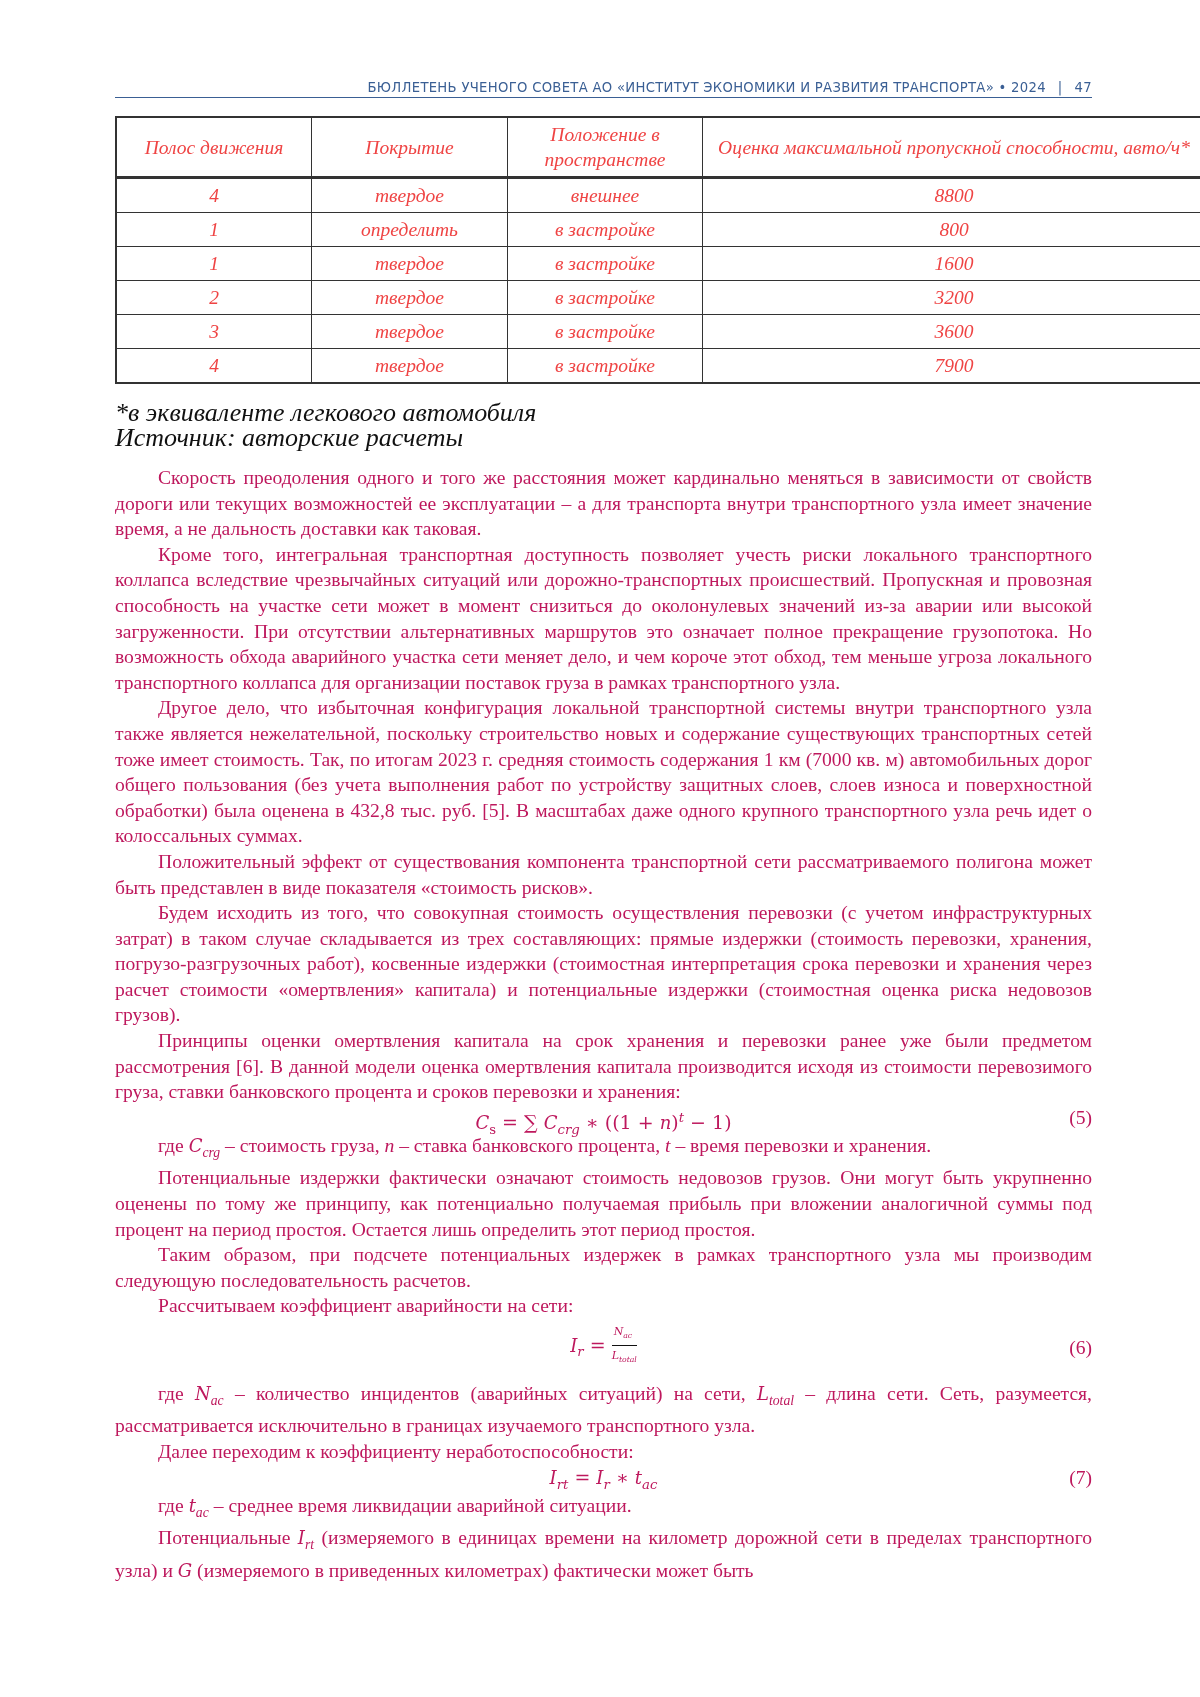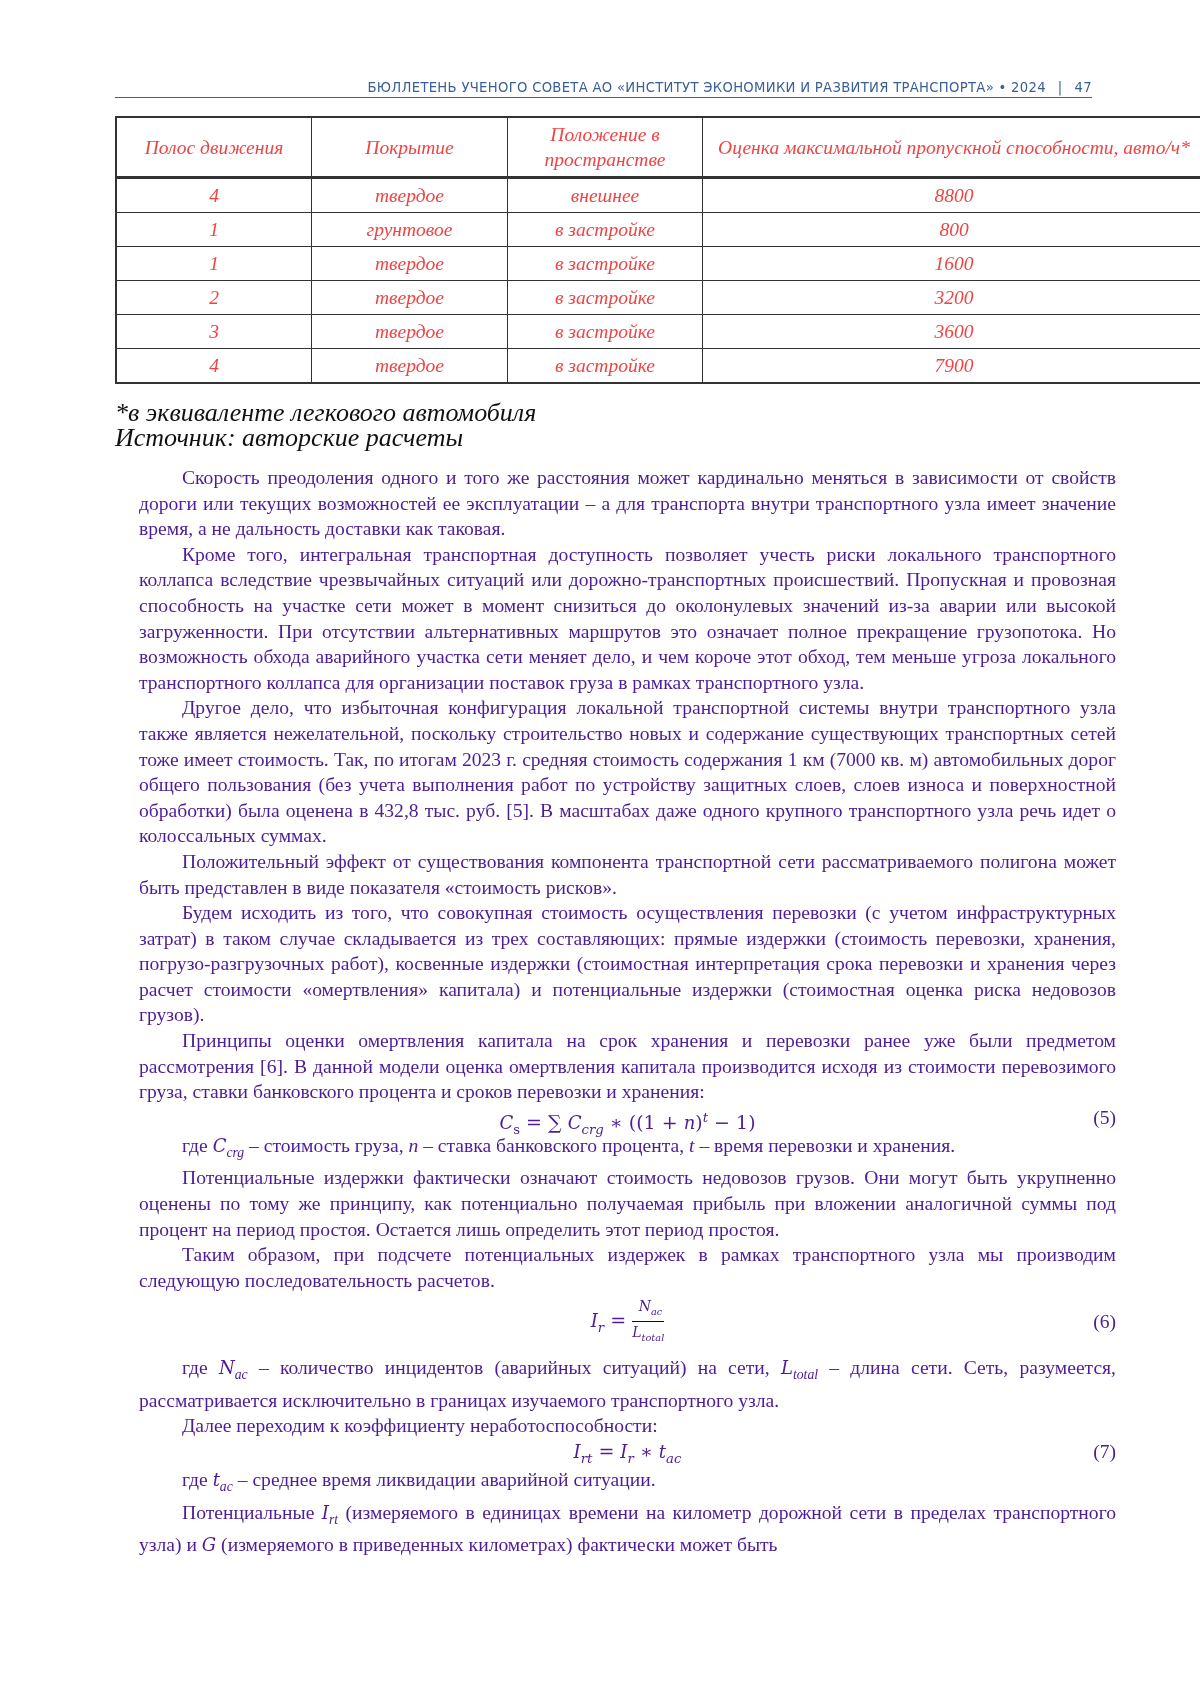--- a/index.html
+++ b/index.html
@@ -29,34 +29,34 @@
   .tbl thead tr { border-bottom: 3px solid #333; }
   .tbl td { height: 33px; }
   .col1 { width: 182px; } .col2 { width: 183px; } .col3 { width: 182px; } .col4 { width: auto; }
 
   .note {
     position: absolute; left: 115px; font-family: "Liberation Serif", serif; font-style: italic;
     font-size: 26px; color: #111;
   }
   .body-text {
     position: absolute; left: 115px; top: 465px; width: 977px;
-    font-family: "Liberation Serif", serif; font-size: 19.6px; color: #4c1d95;
-    line-height: 25.6px; text-align: justify; margin-left: 24px;
+    font-family: "Liberation Serif", serif; font-size: 19.6px; color: #be185d;
+    line-height: 25.6px; text-align: justify;
   }
   .body-text p { margin: 0; text-indent: 43px; }
   .formula {
     position: relative; height: 28px; text-align: center;
     font-family: "DejaVu Serif", serif; font-size: 19px;
   }
   .formula .eq { display: inline-block; }
   .formula .num { position: absolute; right: 0; top: 0; font-family: "Liberation Serif", serif; font-size: 19.6px; }
   .formula.tall { height: 58px; }
   .formula.tall .eq { padding-top: 4px; }
   .formula.tall .num { top: 16px; }
-  .frac { display: inline-block; vertical-align: middle; text-align: right; font-size: 14px; }
+  .frac { display: inline-block; vertical-align: middle; text-align: left; font-size: 11px; }
   .frac .top { display: block; border-bottom: 1px solid #111; padding: 0 2px; line-height: 18px; }
   .frac .bot { display: block; line-height: 20px; }
   i.m { font-family: "DejaVu Serif", serif; font-style: italic; font-size: 18px; }
   sub, sup { font-size: 70%; }
 </style>
 </head>
 <body>
 
 <div class="page">
 
@@ -76,21 +76,21 @@
     </thead>
     <tbody>
       <tr>
         <td>4</td>
         <td>твердое</td>
         <td>внешнее</td>
         <td>8800</td>
       </tr>
       <tr>
         <td>1</td>
-        <td>грунтовое</td>
+        <td>определить</td>
         <td>в застройке</td>
         <td>800</td>
       </tr>
       <tr>
         <td>1</td>
         <td>твердое</td>
         <td>в застройке</td>
         <td>1600</td>
       </tr>
       <tr>
@@ -131,20 +131,21 @@
         <span>= ∑</span>
         <i class="m">C</i><sub><i>crg</i></sub><span> ∗ ((1 + </span><i class="m">n</i><span>)</span><sup><i>t</i></sup><span> − 1)</span>
       </span>
       <span class="num">(5)</span>
     </div>
 
     <p><span>где </span><i class="m">C</i><sub><i>crg</i></sub><span> – стоимость груза, </span><i>n</i><span> – ставка банковского процента, </span><i>t</i><span> – время перевозки и хранения.</span></p>
 
     <p>Потенциальные издержки фактически означают стоимость недовозов грузов. Они могут быть укрупненно оценены по тому же принципу, как потенциально получаемая прибыль при вложении аналогичной суммы под процент на период простоя. Остается лишь определить этот период простоя.</p>
     <p>Таким образом, при подсчете потенциальных издержек в рамках транспортного узла мы производим следующую последовательность расчетов.</p>
+    <p>Рассчитываем коэффициент аварийности на сети:</p>
 
     <div class="formula tall">
       <span class="eq">
         <i class="m">I</i><sub><i>r</i></sub><span> = </span>
         <span class="frac">
           <span class="top"><i>N</i><sub><i>ac</i></sub></span>
           <span class="bot"><i>L</i><sub><i>total</i></sub></span>
         </span>
       </span>
       <span class="num">(6)</span>

